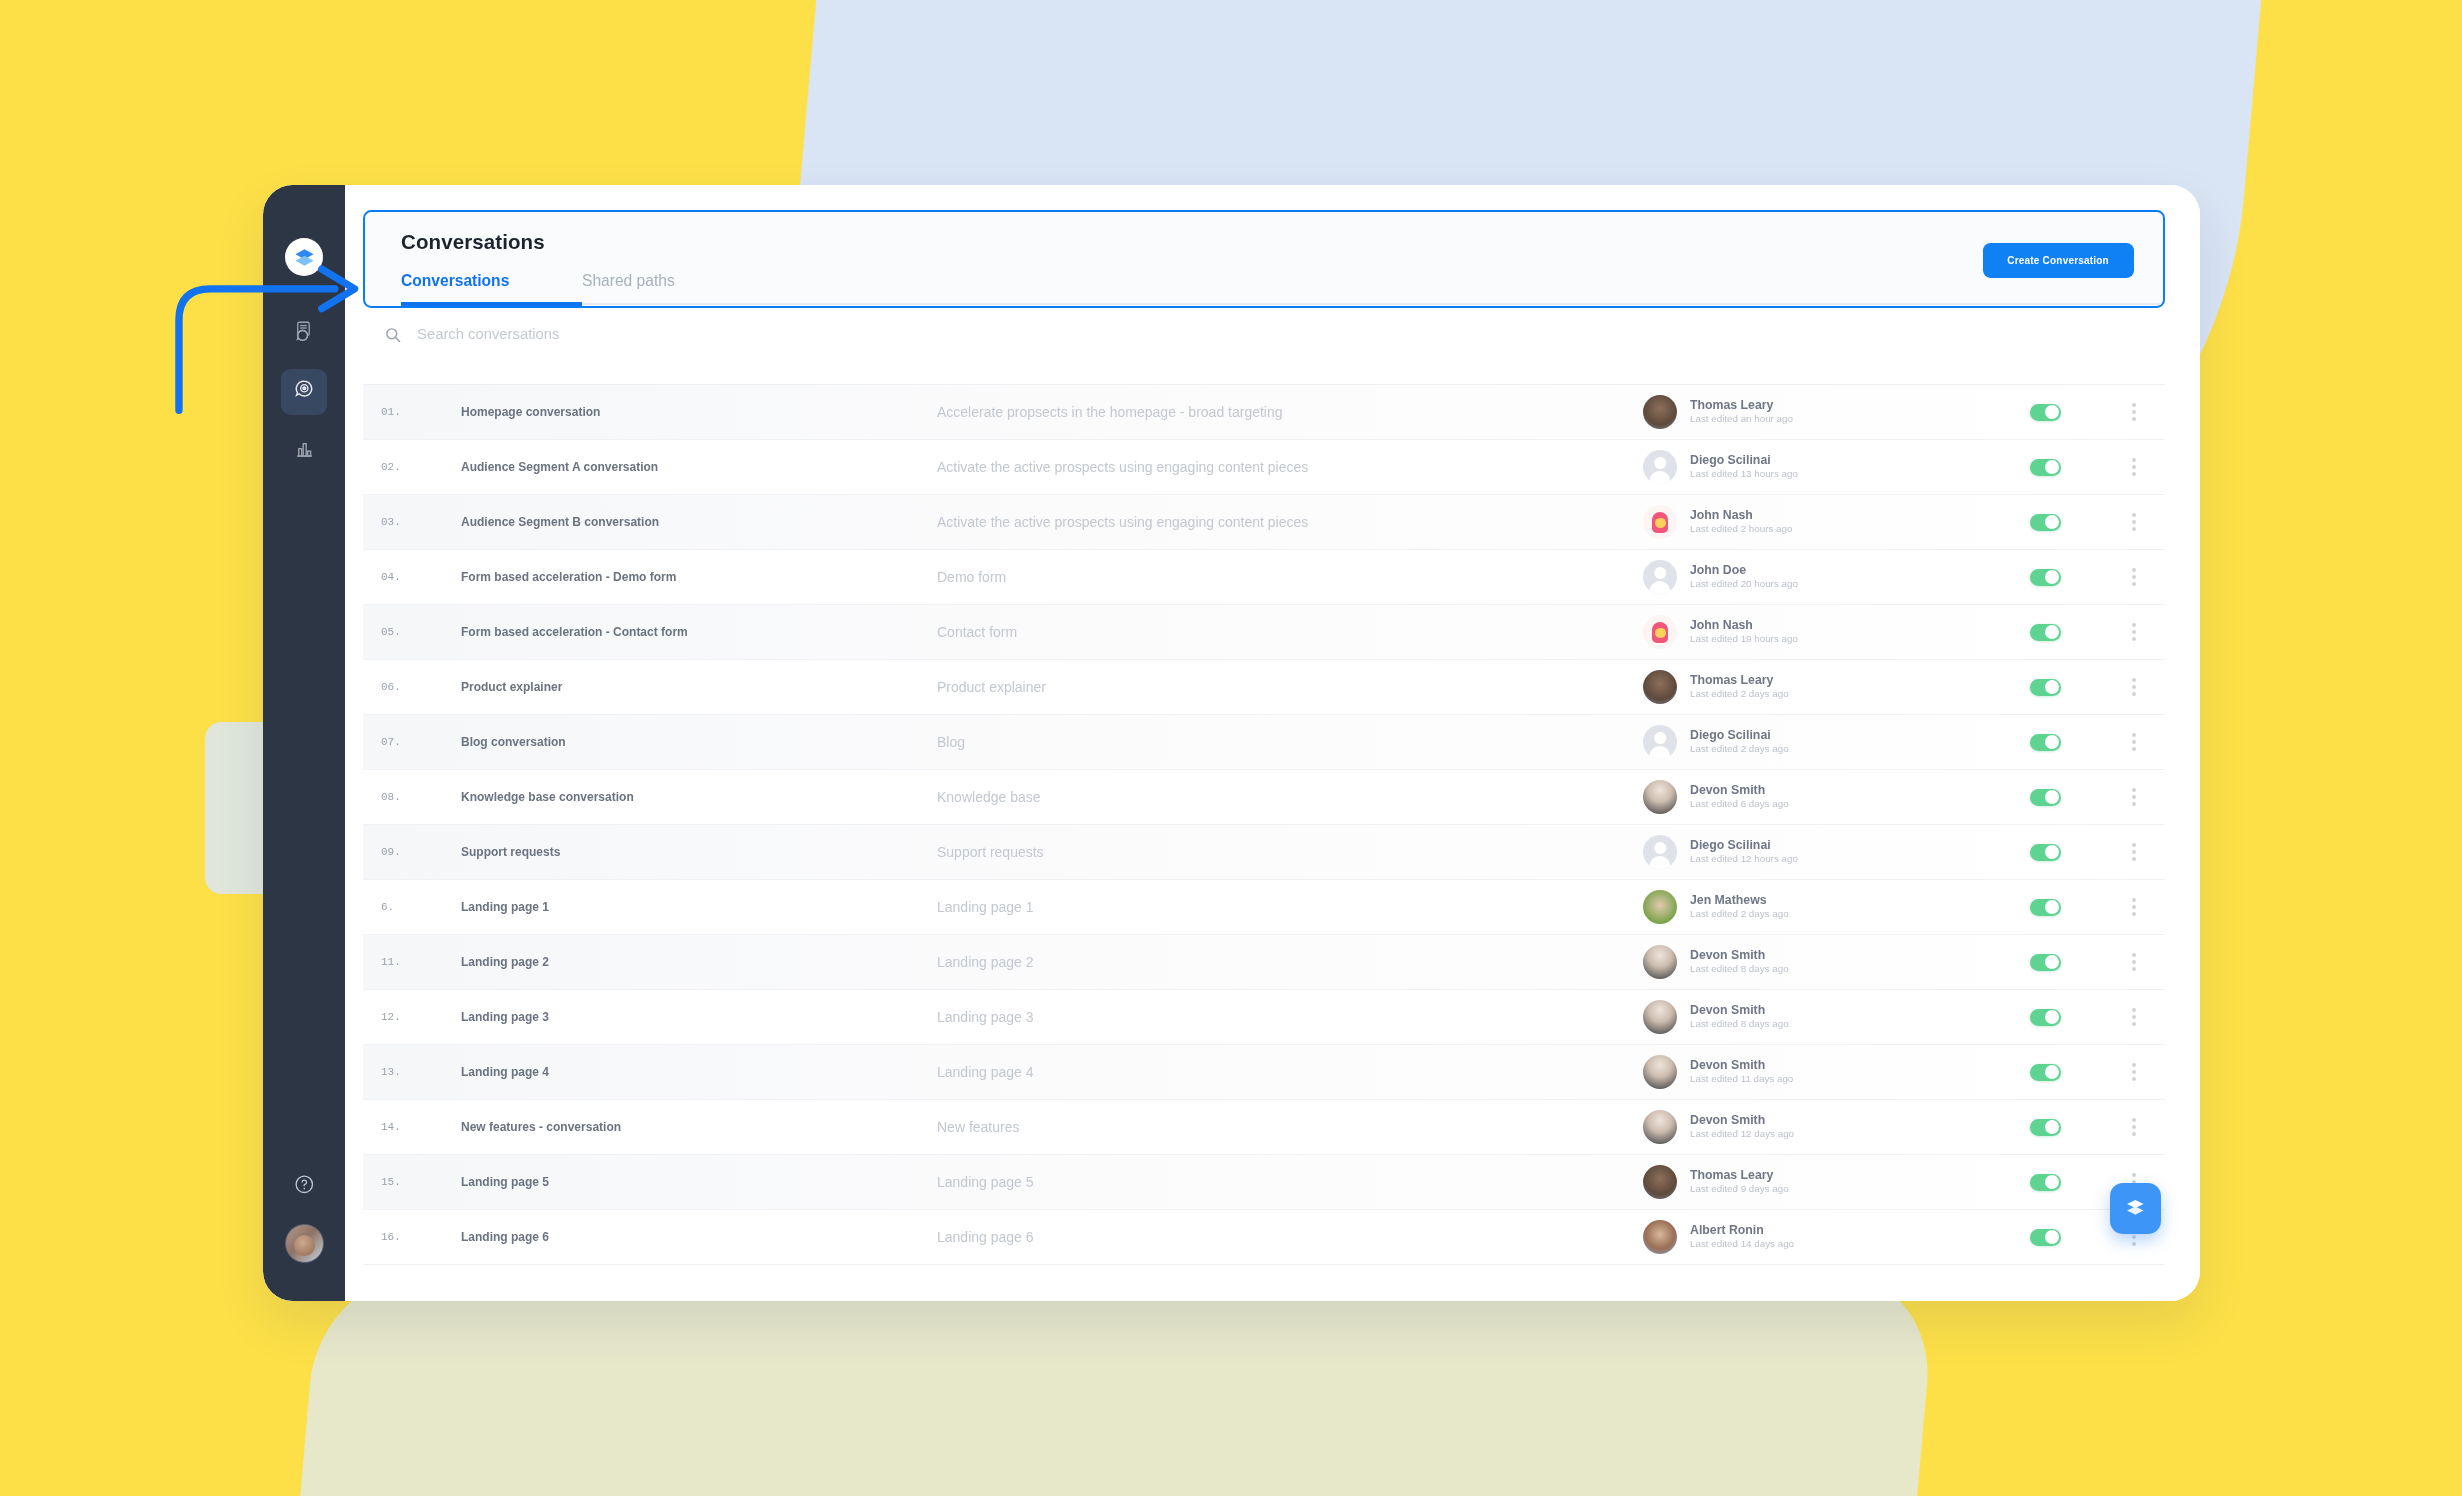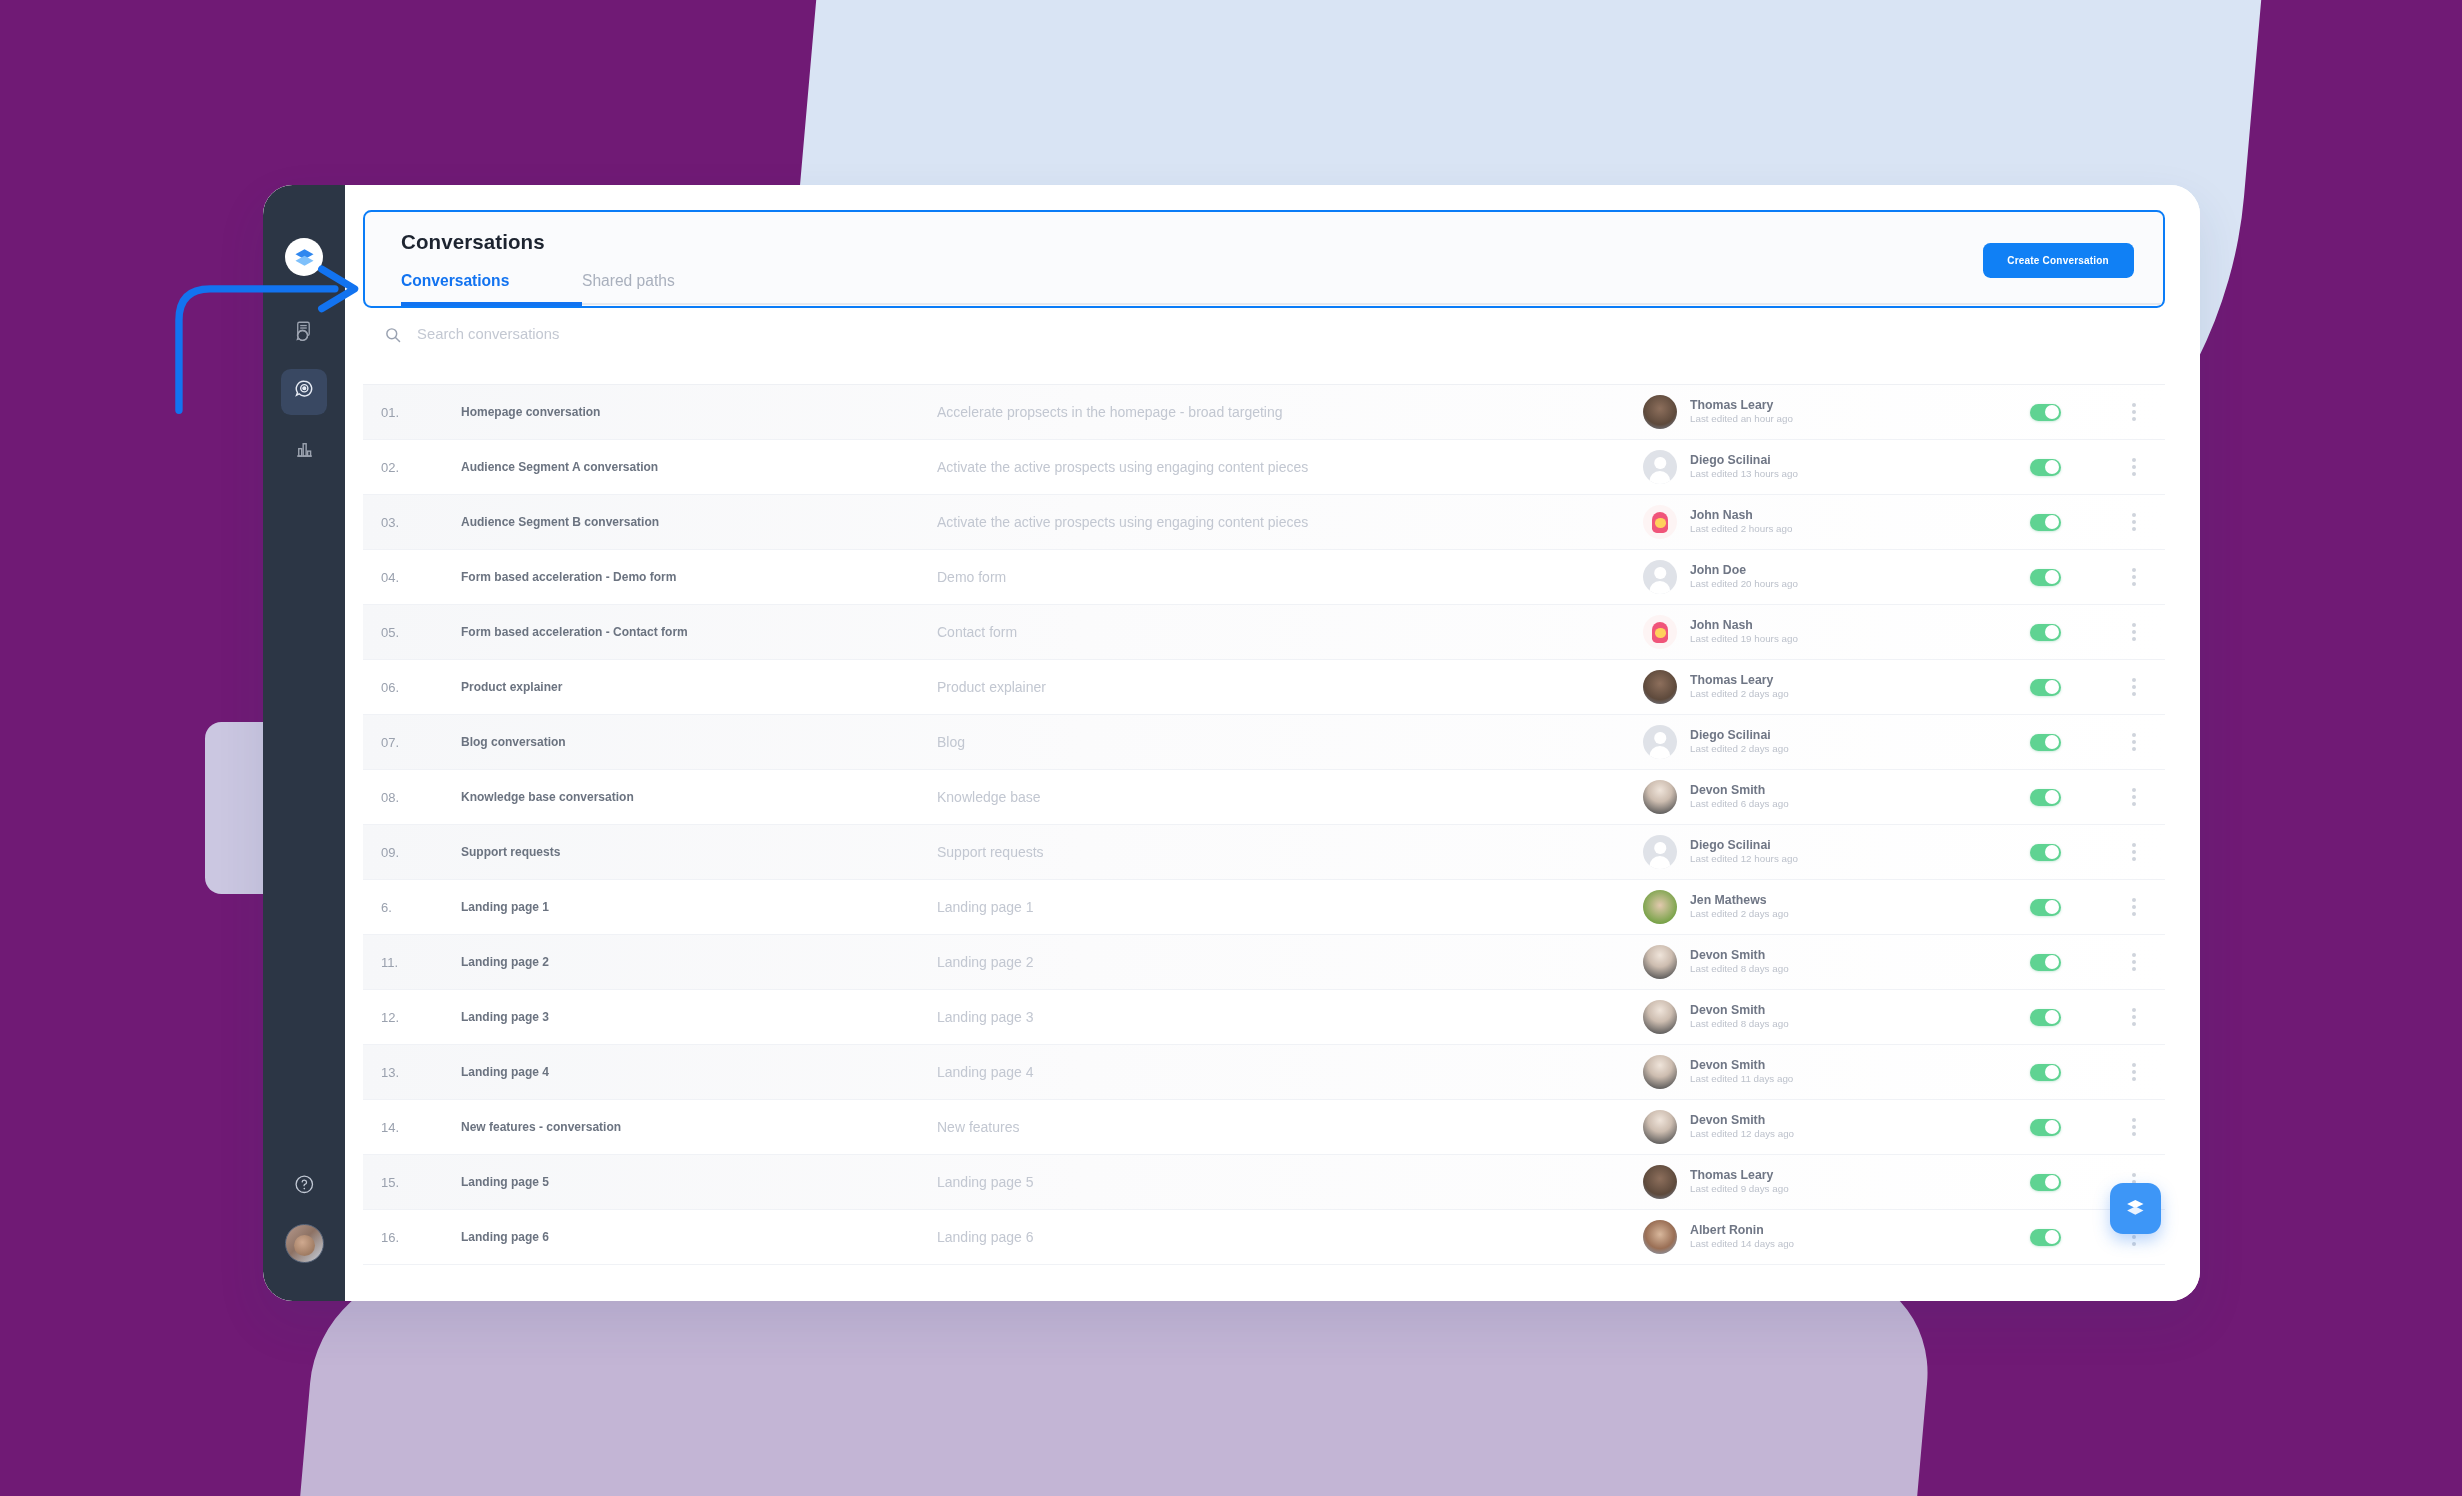--- a/index.html
+++ b/index.html
@@ -2,21 +2,21 @@
 <html style="font-size:13px"><head>
 <meta charset="utf-8">
 <style>
   * { box-sizing: border-box; margin: 0; padding: 0; }
   html, body {
     width: 2462px; height: 1496px;
     overflow: hidden;
     font-family: "Liberation Sans", sans-serif;
     background: #eaeef6;
   }
-  #stage { position: relative; width: 2462px; height: 1496px; background: #701a75; overflow: hidden; }
+  #stage { position: relative; width: 2462px; height: 1496px; background: #fde047; overflow: hidden; }
 
   
   .blob-top {
     position: absolute; left: 804px; top: -345px;
     width: 1445px; height: 969px;
     background: #d9e4f4;
     border-radius: 0 0 427px 427px;
     transform: skewX(-5deg);
   }
   .blob-bottom {
@@ -148,21 +148,21 @@
   
   .table { position: absolute; left: 18px; top: 200px; width: 1802px; }
   .row {
     position: relative;
     display: flex; align-items: center;
     height: 55px;
     border-bottom: 1.6px solid #f0f2f6;
     cursor: pointer;
   }
   .row.alt { background: linear-gradient(90deg,#f6f7f9 0%, #fbfbfc 40%, #ffffff 100%); }
-  .c-idx { width: 98px; padding-left: 18px; font-size: 13px; color: #9aa1ae; }
+  .c-idx { width: 98px; padding-left: 18px; font-size: 11px; color: #9aa1ae; font-family: Liberation Mono, monospace; }
   .c-name { width: 476px; font-size: 12px; color: #6b7380; font-weight: bold; }
   .c-desc { width: 706px; font-size: 14px; color: #c2c7d1; }
   .c-user { width: 345px; display: flex; align-items: center; }
   .avatar {
     width: 34px; height: 34px; border-radius: 50%;
     margin-right: 13px; flex: none;
     background: #dfe2e8; position: relative; overflow: hidden;
   }
   .avatar.ph::before {
     content:""; position:absolute; left:50%; top:7.4px;

